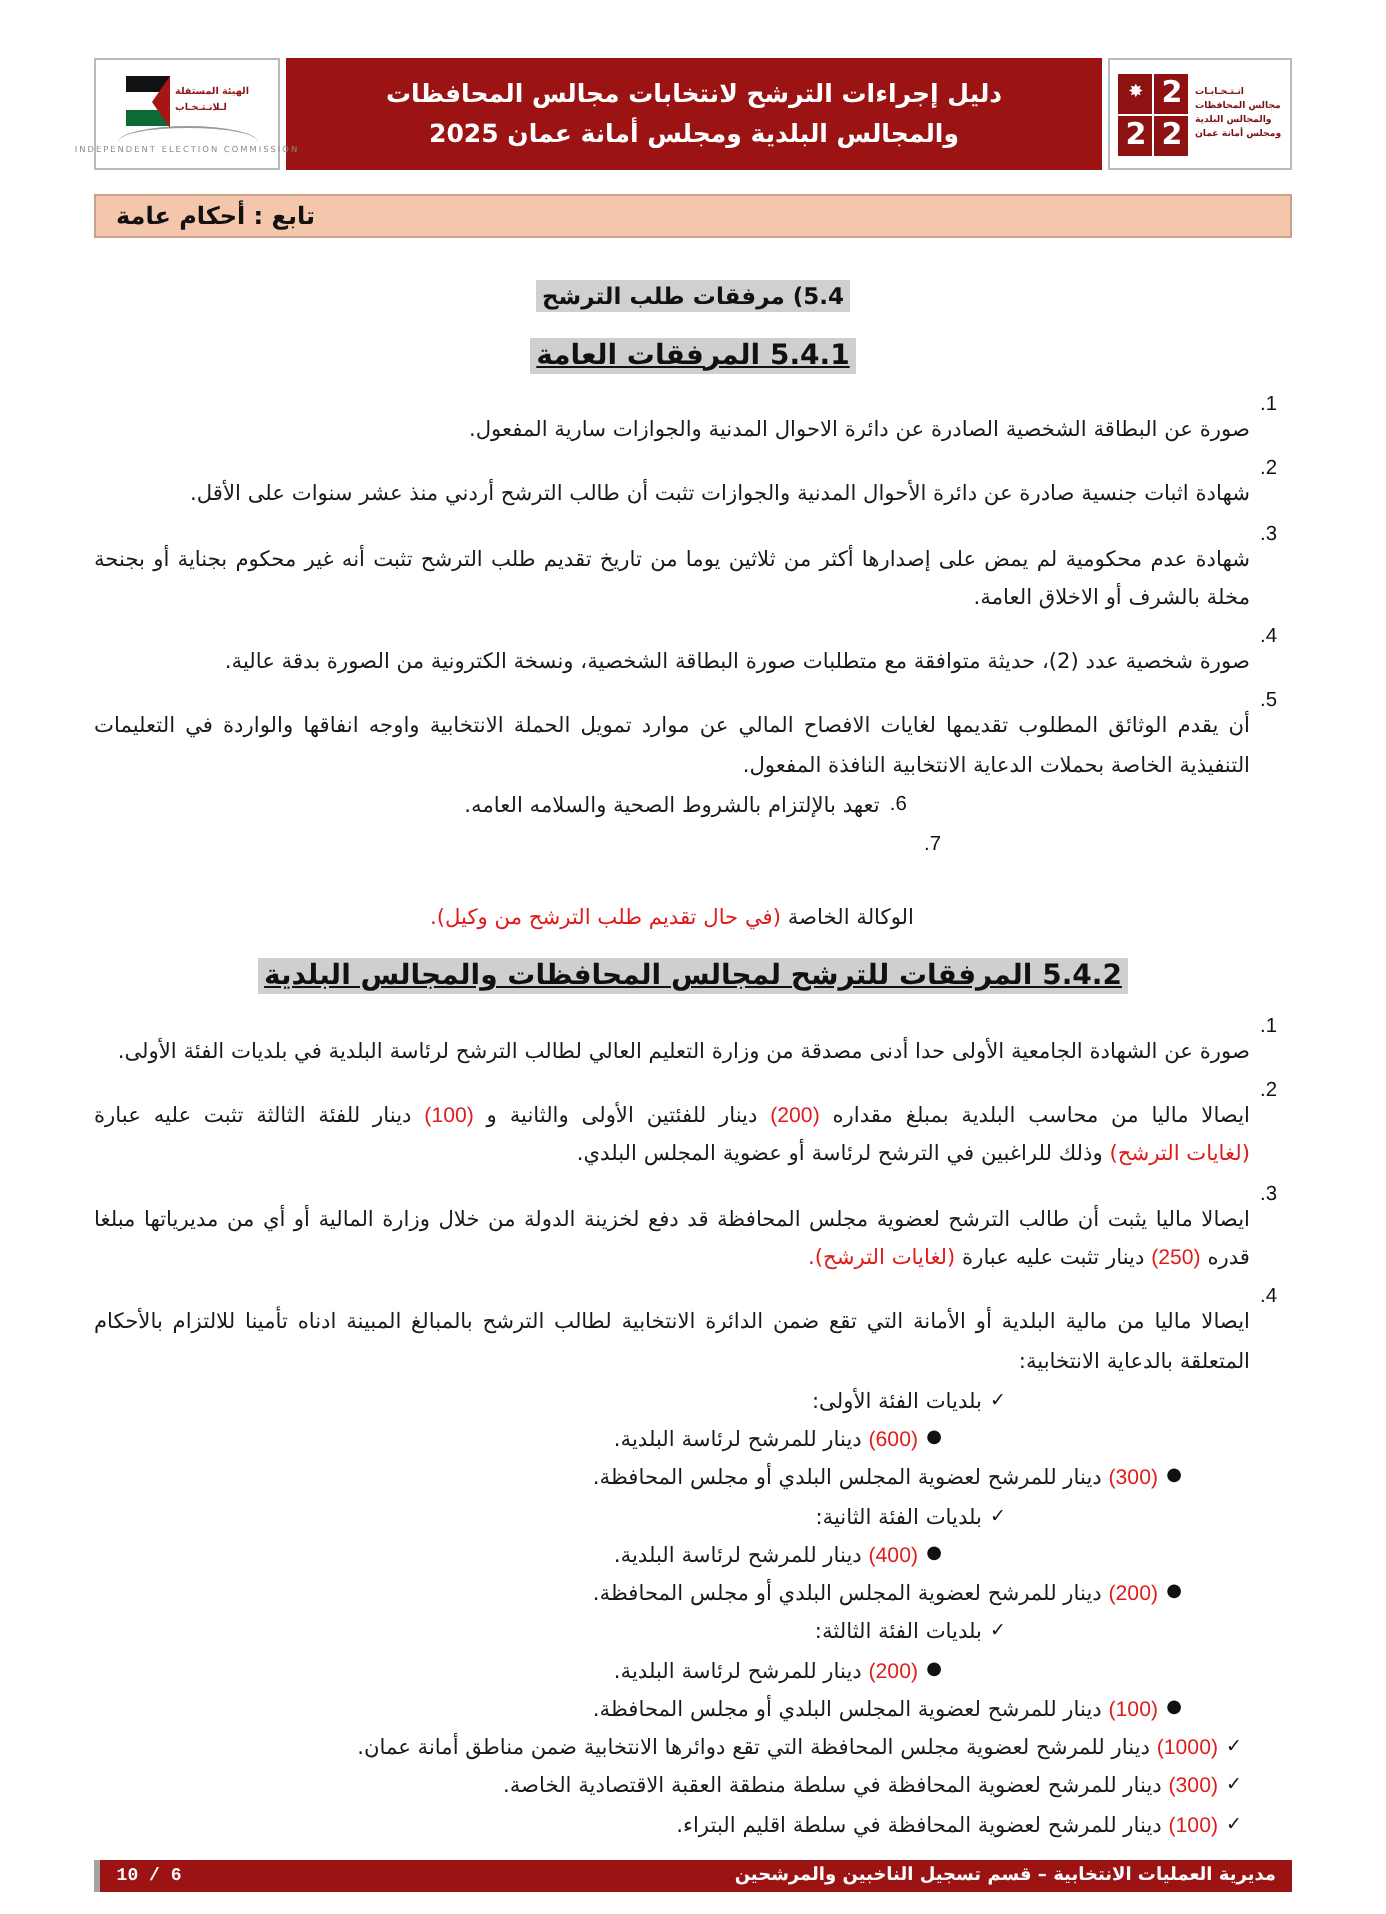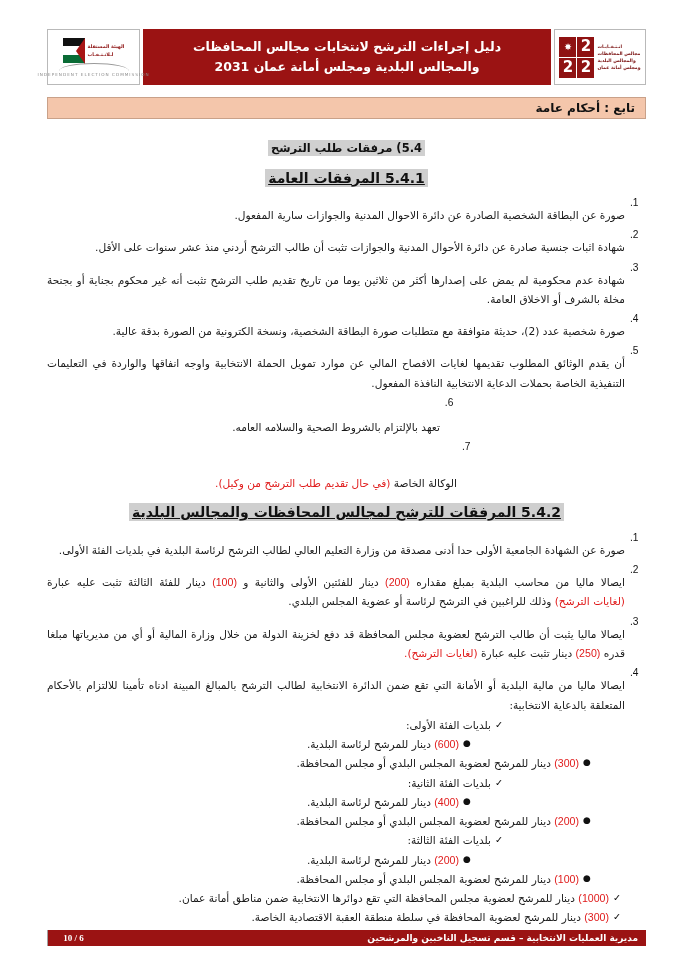--- a/index.html
+++ b/index.html
@@ -188,21 +188,21 @@
 
   
   .section-banner {
     margin: 12px 47px 0 47px;
     background: #f4c6ab;
     border: 1px solid #c9a189;
     box-sizing: border-box;
     height: 22px;
     display: flex;
     align-items: center;
-    justify-content: flex-start;
+    justify-content: flex-end;
     padding: 0 10px;
   }
   .section-banner .txt {
     font-size: 12px;
     font-weight: bold;
     color: #111111;
   }
 
   
   .content {
@@ -342,28 +342,28 @@
     background: #9b1313;
     display: flex;
     flex-direction: row;
     align-items: center;
     box-sizing: border-box;
   }
   .footer .pagebox {
     flex: 0 0 auto;
     width: 52px;
     height: 100%;
-    border-left: 1px solid #a3a3a3;
+    border-left: 3px solid #a3a3a3;
     display: flex;
     align-items: center;
     justify-content: center;
     color: #ffffff;
     font-size: 9px;
     font-weight: bold;
-    font-family: Liberation Serif, serif;
+    font-family: Liberation Mono, monospace;
     box-sizing: border-box;
     text-align: center;
   }
   .footer .spacer { flex: 1 1 auto; }
   .footer .ftxt {
     flex: 0 0 auto;
     padding: 0 8px 0 0;
     color: #ffffff;
     font-size: 9px;
     font-weight: bold;
@@ -389,21 +389,21 @@
           <div class="d">2</div>
           <div class="d star"></div>
           <div class="d">2</div>
           <div class="d">2</div>
         </div>
       </div>
     </div>
 
     <div class="title-banner">
       <div class="tline">دليل إجراءات الترشح لانتخابات مجالس المحافظات</div>
-      <div class="tline">والمجالس البلدية ومجلس أمانة عمان 2031</div>
+      <div class="tline">والمجالس البلدية ومجلس أمانة عمان 2025</div>
     </div>
 
     <div class="logo-box logo-left">
       <div class="iec">
         <div class="iec-top">
           <div class="iec-words">
             <span>الهيئة المستقلة</span>
             <span>لـلانـتـخـاب</span>
           </div>
           <div class="iec-flag">
@@ -449,21 +449,21 @@
       <li>
         <span class="num">4.</span>
         <span class="body">صورة شخصية عدد (2)، حديثة متوافقة مع متطلبات صورة البطاقة الشخصية، ونسخة الكترونية من الصورة بدقة عالية.</span>
       </li>
       <li>
         <span class="num">5.</span>
         <span class="body">أن يقدم الوثائق المطلوب تقديمها لغايات الافصاح المالي عن موارد تمويل الحملة الانتخابية واوجه انفاقها والواردة في التعليمات التنفيذية الخاصة بحملات الدعاية الانتخابية النافذة المفعول.</span>
       </li>
       <li class="center-row">
         <span class="num">6.</span>
-        <span style="flex:0 1 auto;text-align:right;margin-top:24px;">تعهد بالإلتزام بالشروط الصحية والسلامه العامه.</span>
+        <span style="flex:0 1 auto;text-align:right;">تعهد بالإلتزام بالشروط الصحية والسلامه العامه.</span>
       </li>
       <li class="center-row">
         <span class="num">7.</span>
         <span style="flex:0 1 auto;text-align:left;margin-top:36px;"><span>الوكالة الخاصة </span><span class="red">(في حال تقديم طلب الترشح من وكيل).</span></span>
       </li>
     </ol>
 
     <div class="h-sub2">
       <span class="hl">5.4.2 المرفقات للترشح لمجالس المحافظات والمجالس البلدية</span>
     </div>

